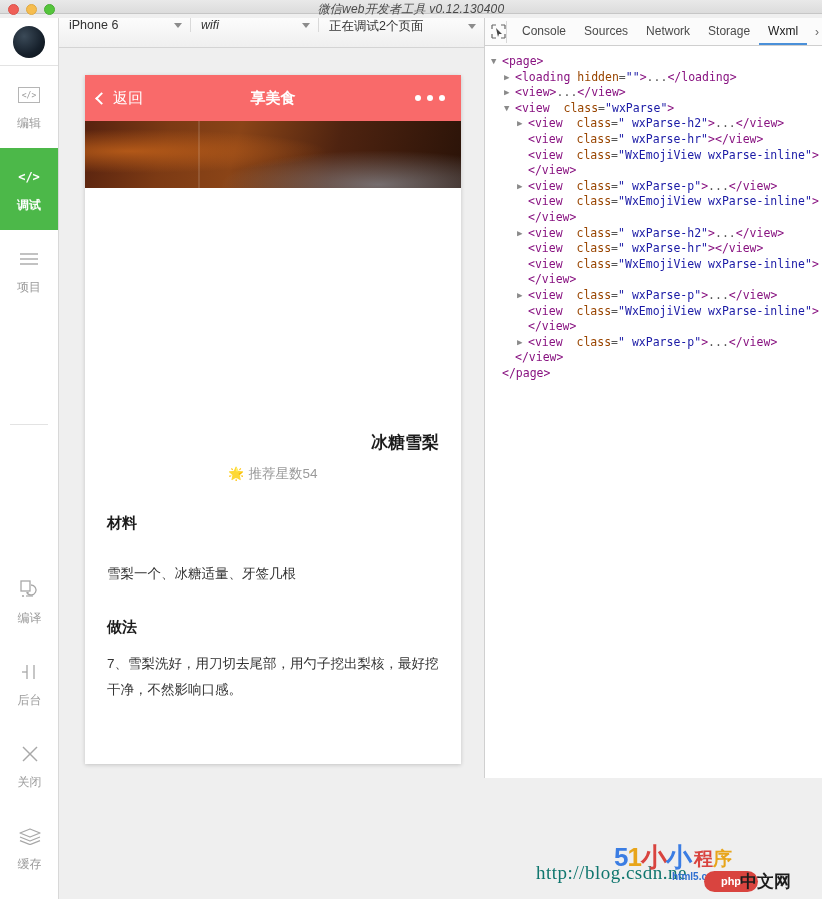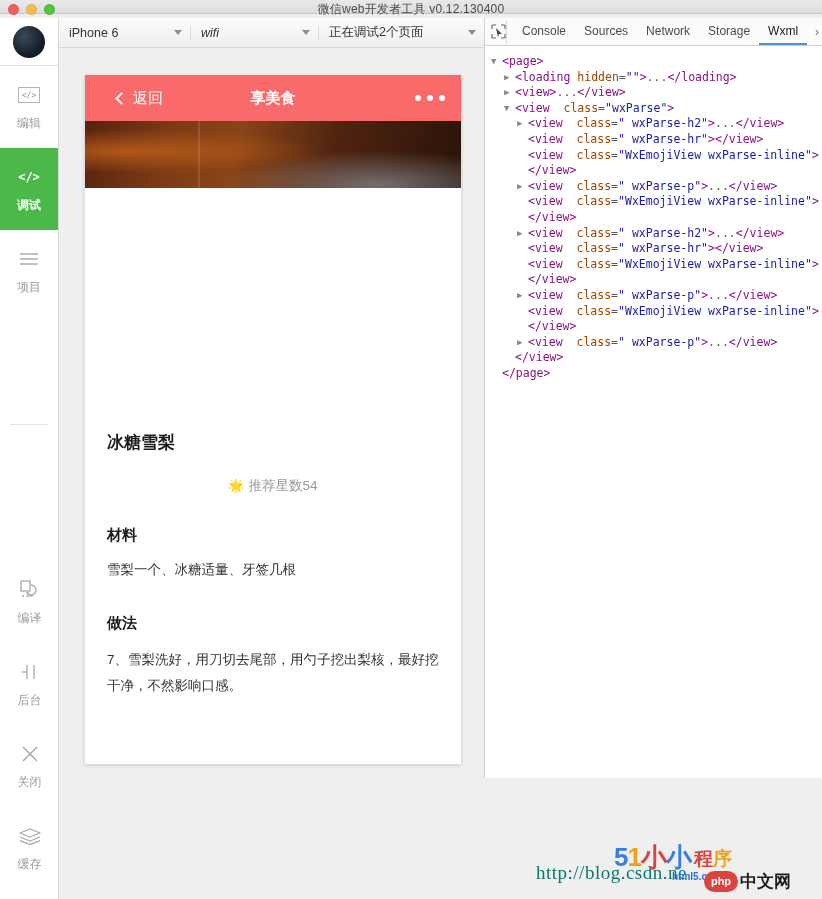--- a/index.html
+++ b/index.html
@@ -9,20 +9,21 @@
     background: #efefef;
     overflow: hidden;
   }
   #app { position: relative; width: 822px; height: 899px; background: #efefef; }
 
   
   .titlebar {
     position: absolute; left: 0; top: 0; width: 822px; height: 14px;
     background: linear-gradient(#e9e9e9, #dcdcdc);
     border-bottom: 1px solid #c6c6c6;
+    font-style: italic;
   }
   .lights { position: absolute; left: 8px; top: 4px; display: flex; gap: 7px; }
   .light { width: 11px; height: 11px; border-radius: 50%; }
   .light.red    { background: #f05f57; border: 1px solid #d9544c; }
   .light.yellow { background: #f6bd4f; border: 1px solid #dfa943; }
   .light.green  { background: #55c53c; border: 1px solid #4aad35; }
   .win-title {
     position: absolute; left: 0; top: 1px; width: 822px;
     text-align: center; font-size: 12px; color: #4a4a4a;
     line-height: 16px; letter-spacing: .2px;
@@ -54,40 +55,40 @@
 
   
   .simcol {
     position: absolute; left: 59px; top: 18px; width: 425px; height: 881px;
     background: #efefef;
   }
   .sim-toolbar {
     position: absolute; left: 0; top: 0; width: 425px; height: 30px;
     background: linear-gradient(#fcfcfc, #efefef);
     border-bottom: 1px solid #d4d4d4;
-    display: flex; align-items: center;
+    display: flex; align-items: flex-start;
   }
   .dd {
     display: flex; align-items: center; justify-content: space-between;
     padding: 0 8px 0 10px; font-size: 12.5px; color: #333;
     border-right: 1px solid #d9d9d9; cursor: default;
   }
   .dd:nth-child(1) { width: 132px; }
   .dd:nth-child(2) { width: 128px; font-style: italic; }
   .dd:nth-child(3) { width: 165px; border-right: none; }
   .caret { border-left: 4px solid transparent; border-right: 4px solid transparent;
            border-top: 5px solid #8c8c8c; margin-left: 6px; }
 
   .phone {
     position: absolute; left: 26px; top: 57px; width: 376px; height: 689px;
     background: #ffffff; box-shadow: 0 1px 4px rgba(0,0,0,.18);
   }
   .navbar {
     height: 46px; background: #f96a6a; color: #fff;
-    display: flex; align-items: center; position: relative; padding-left: 20px;
+    display: flex; align-items: center; position: relative;
   }
   .nav-back { display: flex; align-items: center; gap: 7px; padding-left: 12px; font-size: 15px; }
   .chev {
     width: 9px; height: 9px; border-left: 2px solid #fff; border-bottom: 2px solid #fff;
     transform: rotate(45deg); display: inline-block;
   }
   .nav-title {
     position: absolute; left: 0; right: 0; text-align: center;
     font-size: 15px; font-weight: bold; pointer-events: none;
   }
@@ -102,27 +103,27 @@
       linear-gradient(105deg, #57220f 0%, #7c3a14 22%, #8a4417 40%, #4e2310 66%, #2a1308 100%);
     position: relative; overflow: hidden;
   }
   .hero::after {
     content: ""; position: absolute; left: 30%; top: 0; width: 2px; height: 100%;
     background: rgba(255,255,255,.12);
   }
 
   .recipe { padding: 0 22px; }
   .recipe-title {
-    text-align: left; font-size: 17px; color: #1c1c1c; font-weight: bold;
+    text-align: right; font-size: 17px; color: #1c1c1c; font-weight: bold;
     margin-top: 243px;
   }
-  .stars { text-align: center; margin-top: 23px; font-size: 13.5px; color: #9a9a9a; }
+  .stars { text-align: center; margin-top: 11px; font-size: 13.5px; color: #9a9a9a; }
   .star-ic { font-size: 13px; margin-right: 4px; }
   .h2 { font-size: 15px; font-weight: bold; color: #1c1c1c; margin-top: 31px; }
-  .p  { font-size: 13.5px; color: #333; margin-top: 12px; line-height: 26px; }
+  .p  { font-size: 13.5px; color: #333; margin-top: 28px; line-height: 26px; }
   .steps { margin-top: 14px; }
   .steps .p { margin-top: 0; }
 
   
   .devtools {
     position: absolute; left: 484px; top: 18px; width: 338px; height: 760px;
     background: #ffffff; border-left: 1px solid #d0d0d0;
   }
   .dt-tabs {
     height: 28px; display: flex; align-items: center;
@@ -164,21 +165,21 @@
   .wm-51 span:nth-child(1) { color: #3b7de3; }
   .wm-51 span:nth-child(2) { color: #e8a51a; }
   .wm-51 span:nth-child(3) { color: #d9443f; }
   .wm-51 span:nth-child(4) { color: #3b7de3; }
   .wm-cx { margin-left: 3px; font-size: 19px; font-weight: bold; line-height: 20px; }
   .wm-cx span:nth-child(1) { color: #d9443f; }
   .wm-cx span:nth-child(2) { color: #e8a51a; }
   .wm-html5 { position: absolute; left: 672px; top: 871px; font-size: 10px; font-weight: bold; color: #2f6fd0; }
   .wm-php {
     position: absolute; left: 704px; top: 871px;
-    width: 34px; height: 21px; border-radius: 11px; background: #d9443f;
+    width: 54px; height: 21px; border-radius: 11px; background: #d9443f;
     color: #fff; font-size: 11px; font-weight: bold; text-align: center; line-height: 21px;
   }
   .wm-zw {
     position: absolute; left: 740px; top: 871px; font-size: 17px; font-weight: bold;
     color: #1c1c1c; line-height: 21px;
   }
 </style>
 </head>
 <body>
 

